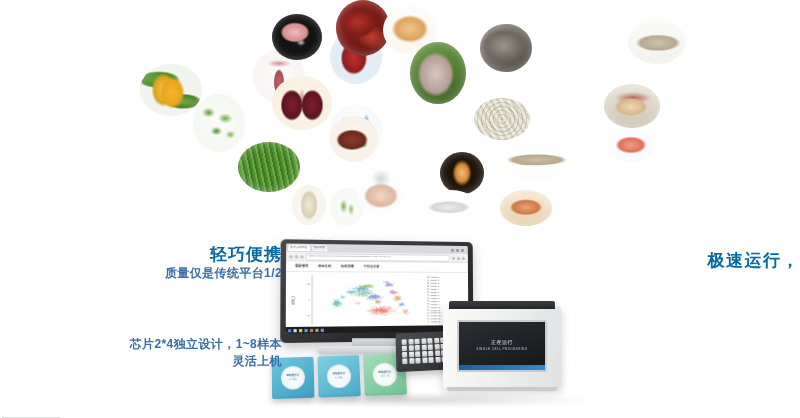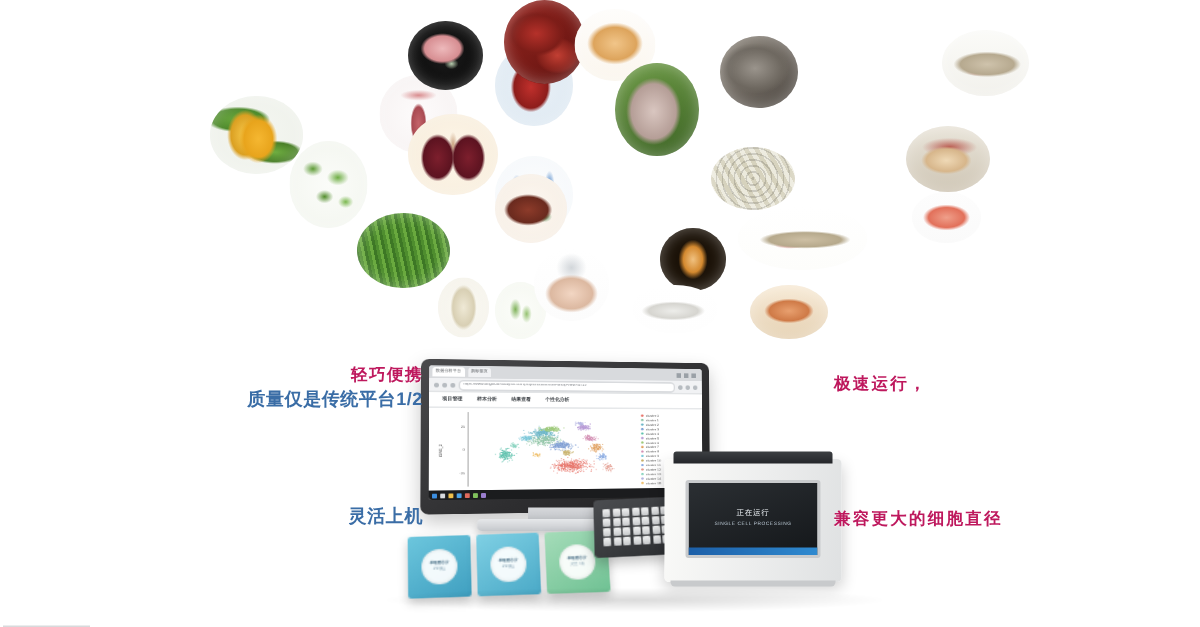--- a/index.html
+++ b/index.html
@@ -243,31 +243,32 @@
   .chip.c3{left:92px;background:linear-gradient(150deg,#a5dcb9,#6fc193);}
 
   .desk-shadow{
     position:absolute;left:258px;top:392px;width:330px;height:16px;
     background:radial-gradient(ellipse at 50% 50%, rgba(0,0,0,.14) 0%, rgba(0,0,0,0) 72%);
   }
 
   
   .feat{position:absolute;}
   .feat .h{
-    font-size:11px;font-weight:bold;color:#be185d;line-height:1.25;
+    font-size:17px;font-weight:bold;color:#0369a1;line-height:1.25;
     letter-spacing:1px;white-space:nowrap;
     text-shadow:0 1px 0 rgba(255,255,255,.7);
+    padding-left:32px;
   }
   .feat .s{
     font-size:12px;font-weight:bold;color:#3a6da6;line-height:1.45;
     letter-spacing:.4px;white-space:nowrap;
   }
   .f1{left:0;top:244px;width:282px;text-align:right;}
   .f2{left:0;top:336px;width:282px;text-align:right;}
-  .f3{left:556px;top:250px;width:244px;text-align:left;}
+  .f3{left:556px;top:250px;width:244px;text-align:right;}
   .f4{left:556px;top:340px;width:244px;text-align:left;}
   .f3 .h,.f4 .h{letter-spacing:1.5px;}
 </style>
 </head>
 <body>
 
 <div id="stage">
 
   <div class="cloud" id="cloud">
       <div class="blob tx-corn" style="left: 140px; top: 64px; width: 62px; height: 52px;"></div>
@@ -2752,24 +2753,24 @@
   </div>
 
   <div class="desk-shadow"></div>
 
   <div class="feat f1">
     <div class="h">轻巧便携</div>
     <div class="s">质量仅是传统平台1/2</div>
   </div>
 
   <div class="feat f2">
+    <div class="s">芯片2*4独立设计，1~8样本</div>
     <div class="s">灵活上机</div>
   </div>
 
   <div class="feat f3">
     <div class="h">极速运行，</div>
   </div>
 
   <div class="feat f4">
-    <div class="h">兼容更大的细胞直径</div>
   </div>
 
 </div>
 
 </body></html>

